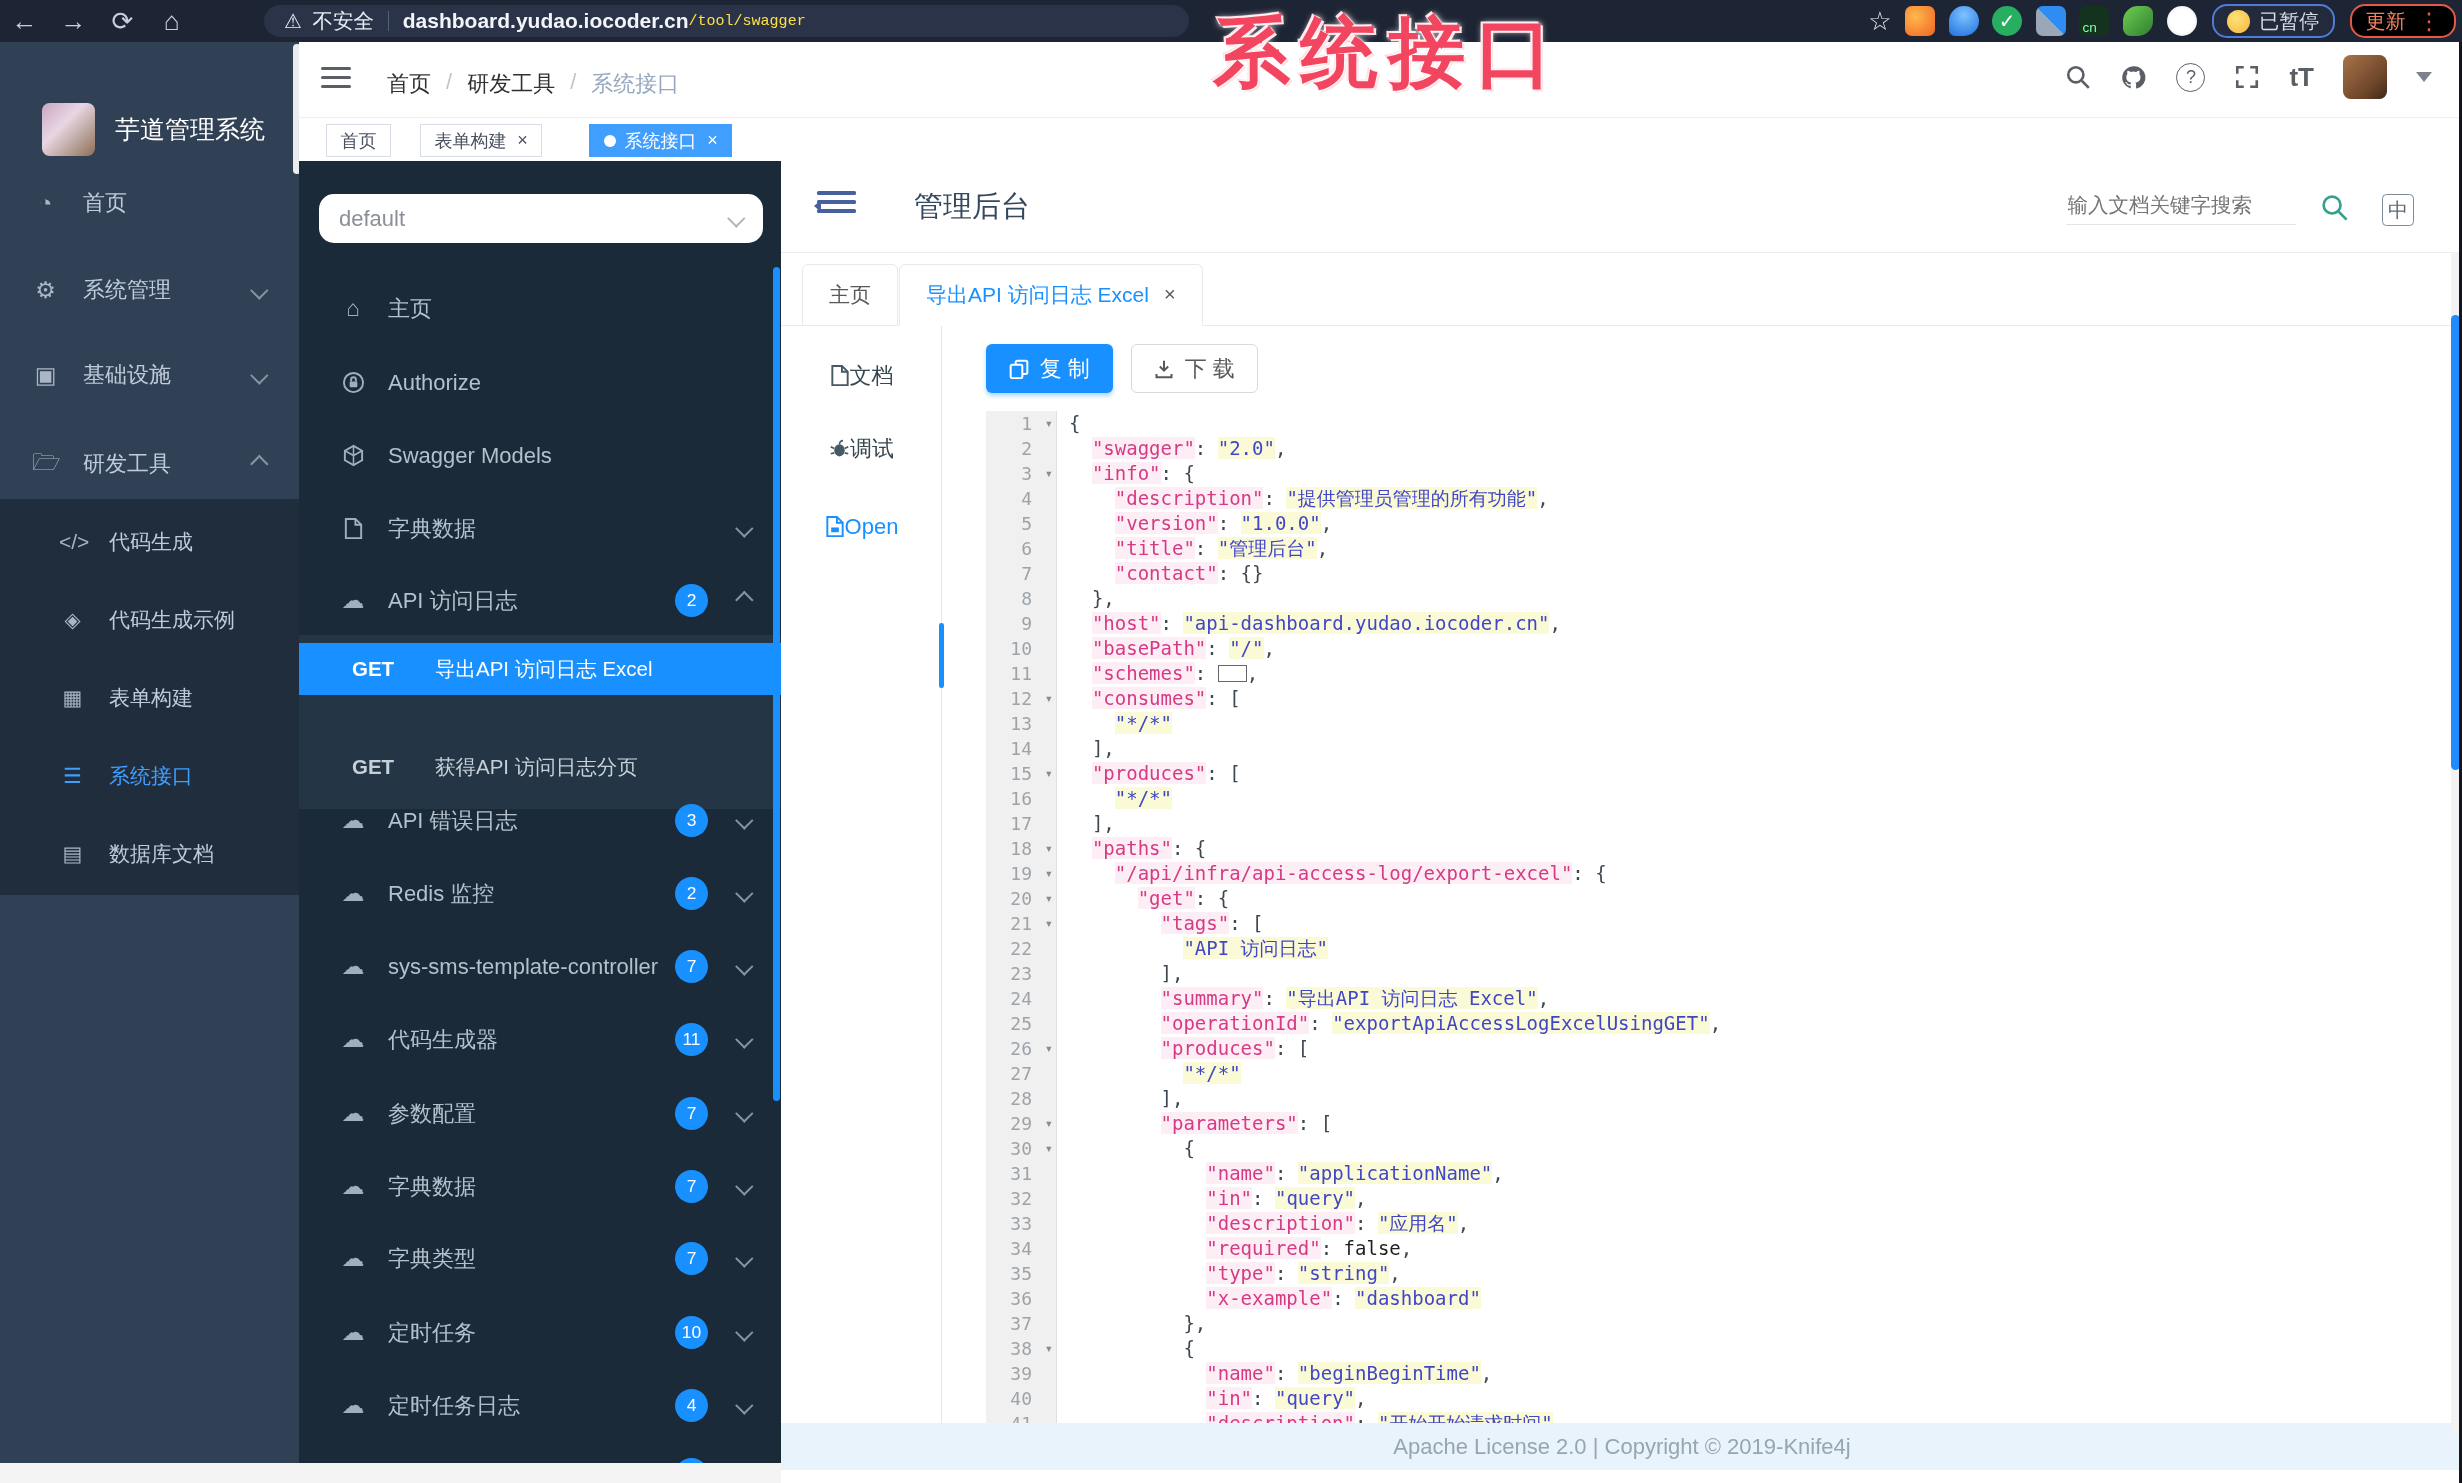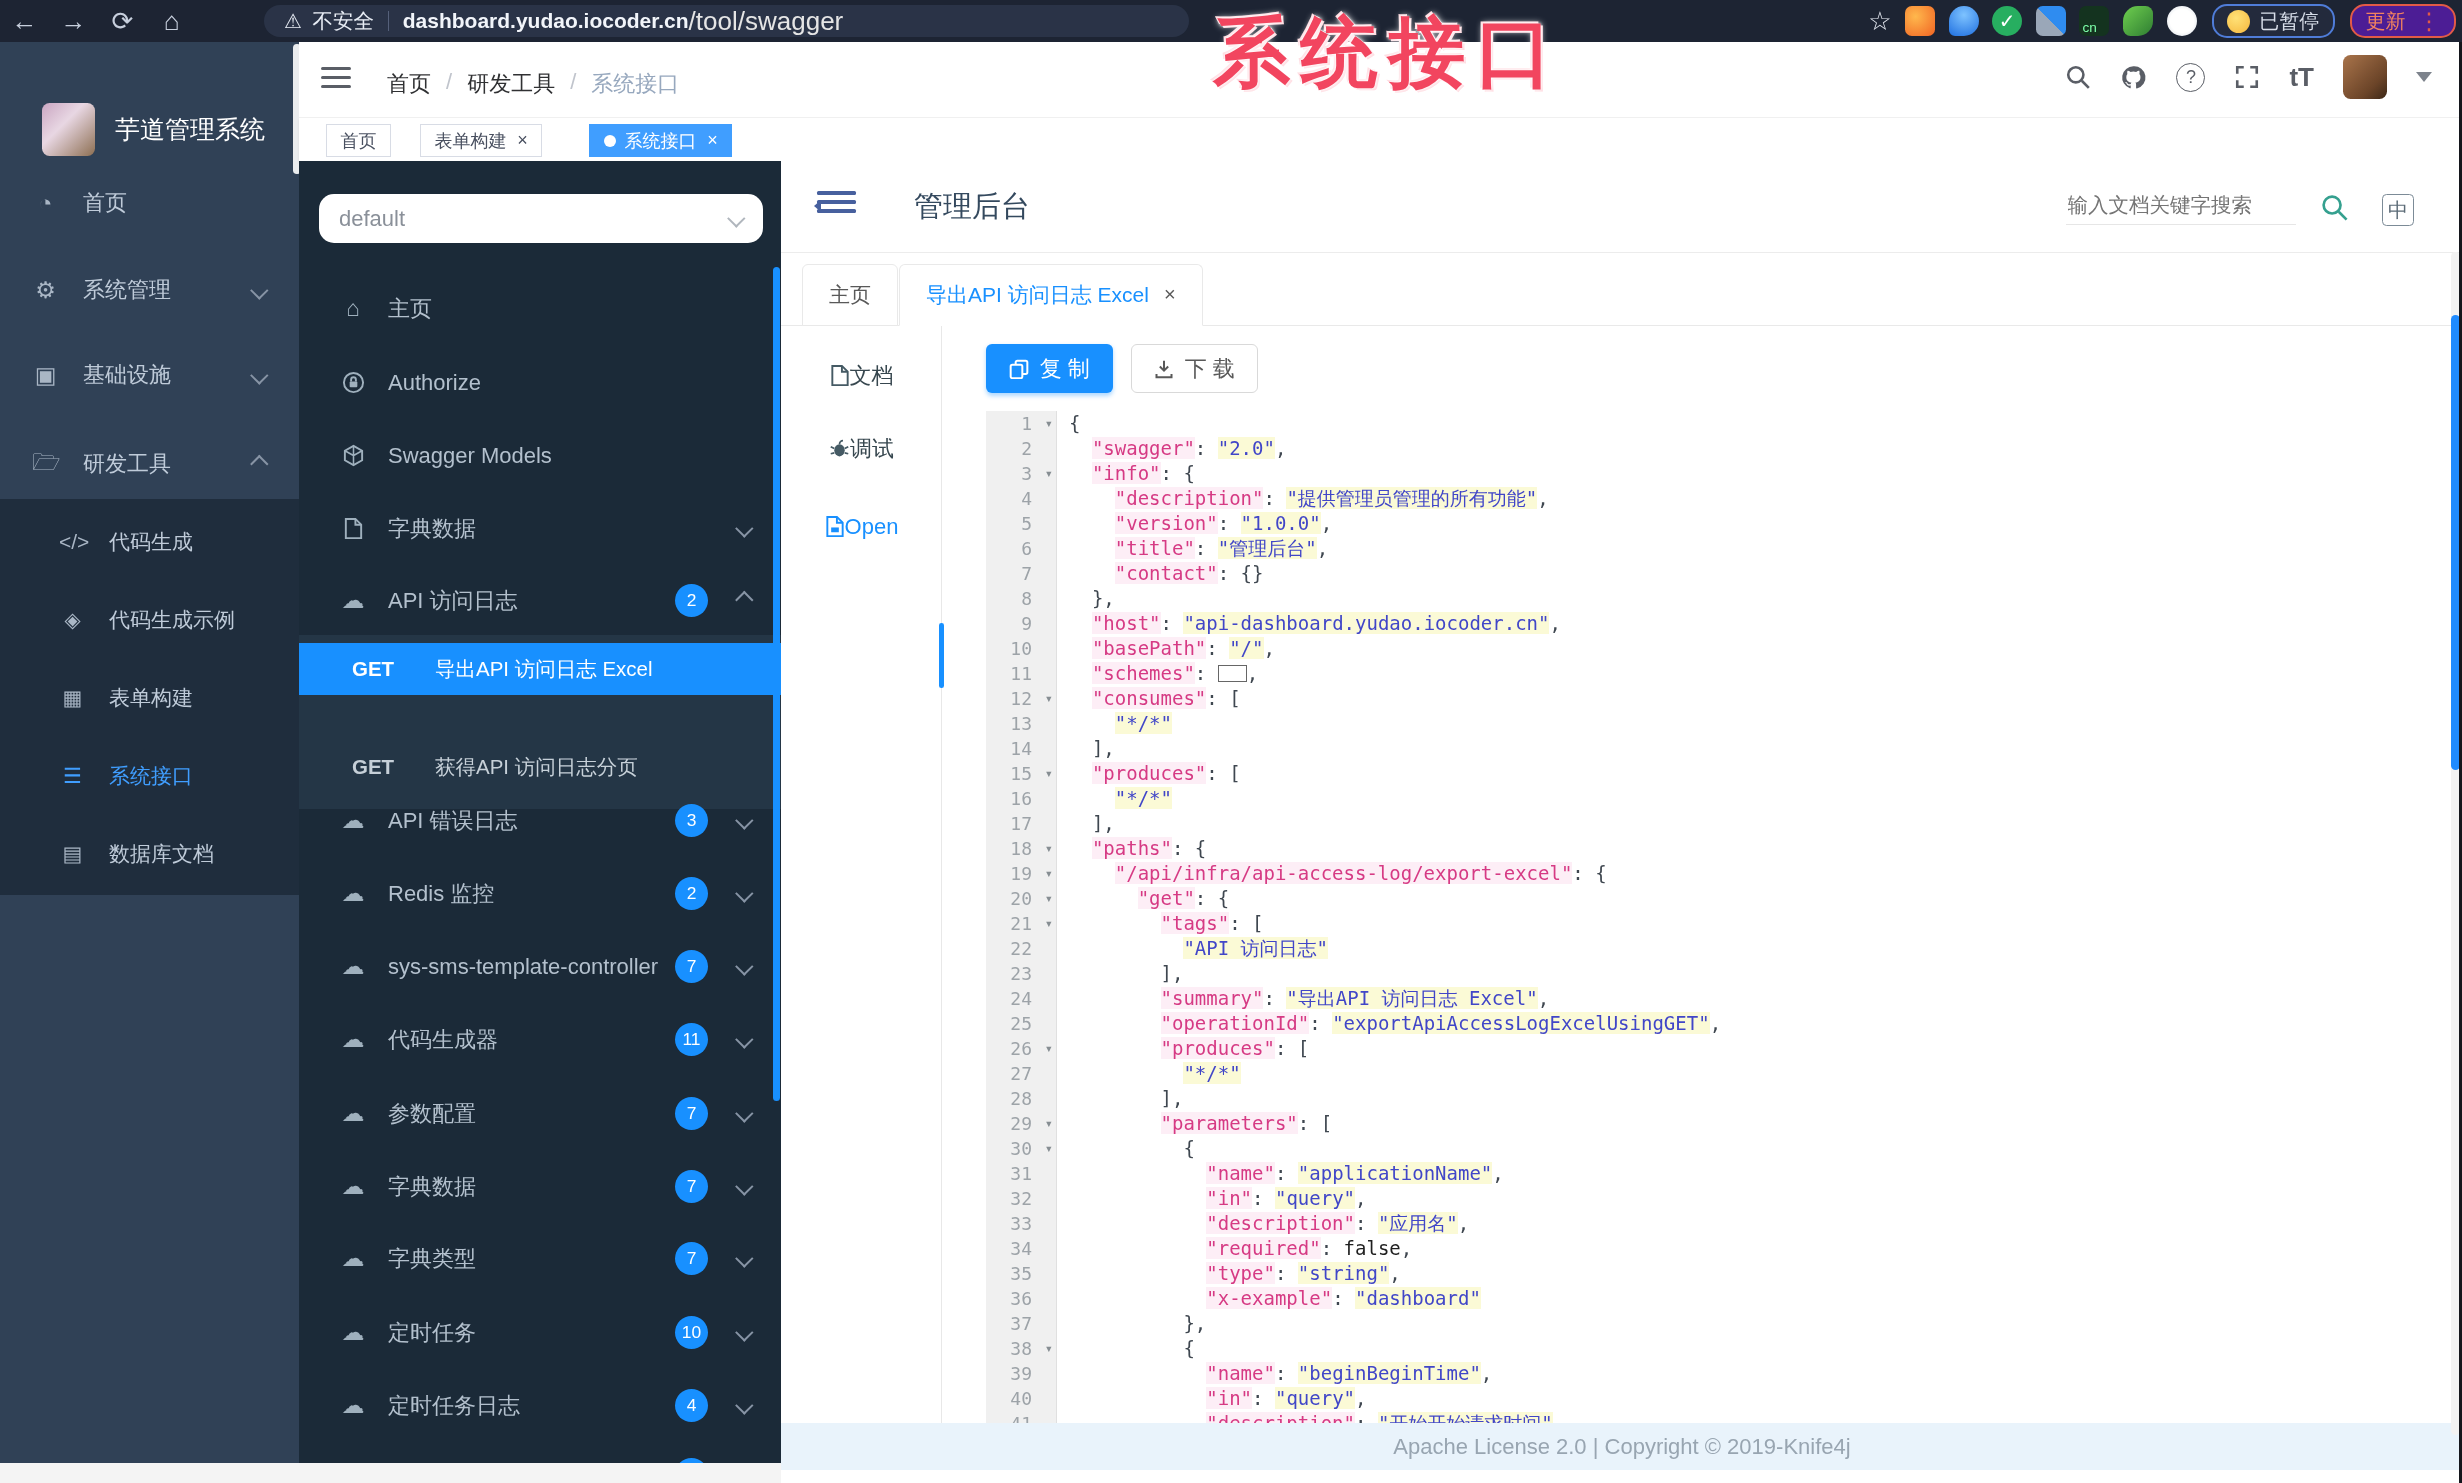--- a/index.html
+++ b/index.html
@@ -11,21 +11,21 @@
   
   #chrome{left:0;top:0;width:2462px;height:42px;background:#1d2433;}
   #chrome-edge{left:0;top:42px;width:2462px;height:3.8px;background:#6a6478;}
   .nav-glyph{color:#c7cfdd;font-size:26px;line-height:42px;width:49px;text-align:center;}
   #addr{left:264px;top:5.3px;width:925px;height:32px;border-radius:16px;background:#2a3347;
         display:flex;align-items:center;padding:0 20px;box-sizing:border-box;color:#dfe5ee;}
   #addr .warn{color:#e8edf5;font-size:20px;margin-right:10.6px;}
   #addr .sec{font-size:20.5px;color:#e8edf5;margin-right:13.6px;}
   #addr .sep{width:1.5px;height:20px;background:#55607a;margin-right:13.6px;}
   #addr .host{font-size:21px;font-weight:bold;color:#f2f5fa;}
-  #addr .path{font-size:26px;color:#e5e5e5;}
+  #addr .path{font-size:15px;color:#fde047;font-family:Liberation Mono, monospace;}
   .ext{width:30px;height:30px;border-radius:6.8px;margin-left:13.6px;flex:0 0 auto;}
   .pill{height:30px;border-radius:15px;display:flex;align-items:center;padding:0 13.6px;margin-left:15px;}
   #chrome-right{right:6px;top:0;height:42px;display:flex;align-items:center;}
 
   
   #sidebar{left:0;top:42px;width:299px;height:1421px;background:#304156;}
   #logo-row{left:42px;top:61px;display:flex;align-items:center;}
   #logo-img{width:53px;height:53px;border-radius:7.6px;
             background:linear-gradient(135deg,#caa6c2 0%,#e8d7e3 40%,#8d6f52 100%);}
   #logo-title{color:#fff;font-size:25px;font-weight:normal;margin-left:20px;}
@@ -174,21 +174,21 @@
       <span class="ext" style="background:linear-gradient(45deg,#9aa7b8 50%,#2f8cf0 50%);"></span>
       <span class="ext" style="background:#14331f;position:relative;">
           <i style="position:absolute;left:3px;bottom:1.5px;font-style:normal;color:#7dffa9;font-size:13.6px;">cn</i>
         </span>
       <span class="ext" style="background:linear-gradient(135deg,#6fcf4f,#2e7d32);border-radius:50% 7.6px 50% 7.6px;"></span>
       <span class="ext" style="background:radial-gradient(circle,#ffffff 55%,#cfd6e0);border-radius:50%;"></span>
       <span class="pill" style="border:2.3px solid #4f7cd8;background:#232a3c;">
         <span style="width:23px;height:23px;border-radius:50%;background:radial-gradient(circle at 40% 35%,#ffe177,#f5b73d);margin-right:9px;position:relative;"></span>
         <span style="color:#d7dde8;font-size:20px;">已暂停</span>
       </span>
-      <span class="pill" style="border:2.3px solid #e25a47;background:#4c1d95;">
+      <span class="pill" style="border:2.3px solid #e25a47;background:#000000;">
         <span style="color:#f1825f;font-size:20px;">更新</span>
         <span style="color:#e25a47;font-size:23px;margin-left:12px;">⋮</span>
       </span>
     </div>
   </div>
   <div id="chrome-edge" class="abs"></div>
 
   <div id="sidebar" class="abs">
     <div id="logo-row" class="abs">
       <div id="logo-img"></div>

